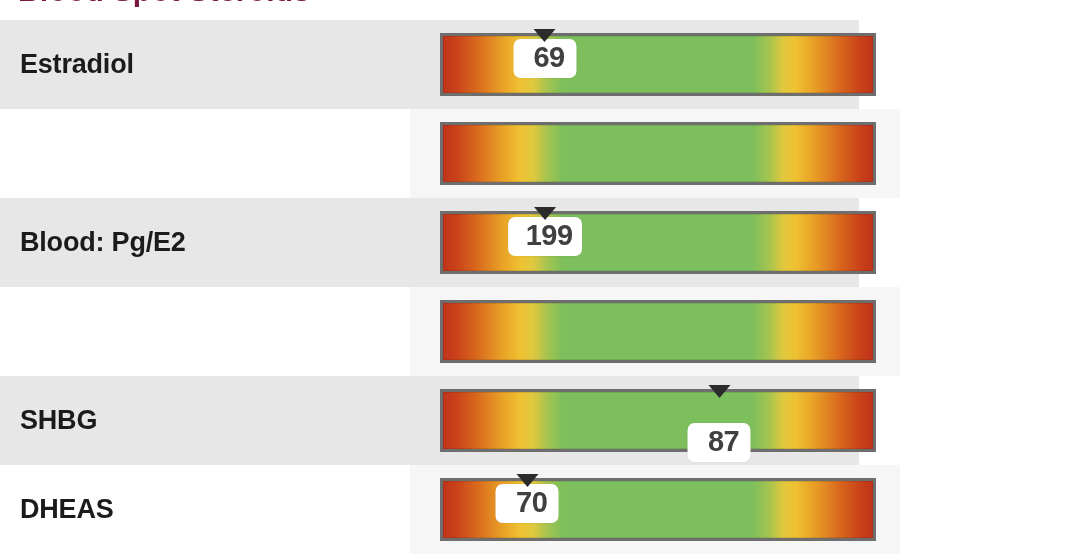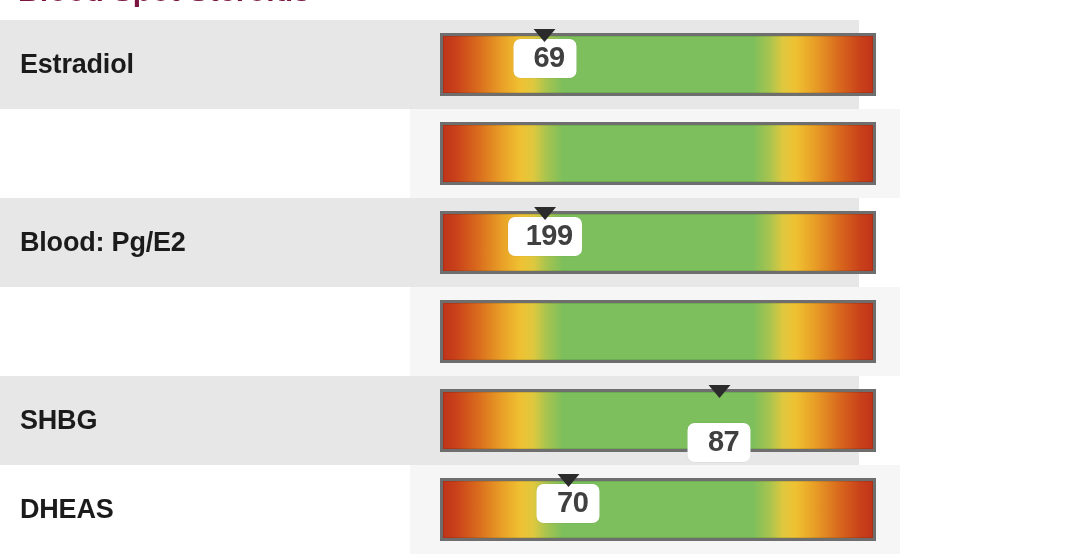--- a/index.html
+++ b/index.html
@@ -195,20 +195,20 @@
         <div class="gauge"></div>
         <div class="marker" style="left: 719.04px; gap: 28px;">
           <div class="marker-arrow"></div>
           <div class="marker-chip"><span>87</span></div>
         </div>
       </div>
       <div class="row">
         <div class="chart-band"></div>
         <div class="analyte-label">DHEAS</div>
         <div class="gauge"></div>
-        <div class="marker" style="left: 527.2px; margin-left: 41px;">
+        <div class="marker" style="left: 527.2px;">
           <div class="marker-arrow"></div>
           <div class="marker-chip"><span>70</span></div>
         </div>
       </div>
     </div>
 
 </div>
 
 </body></html>

